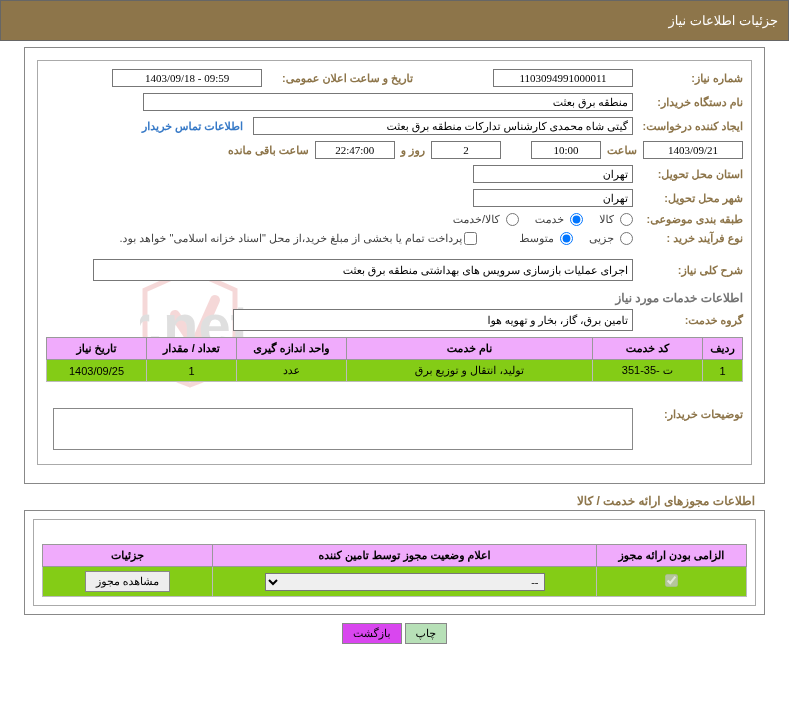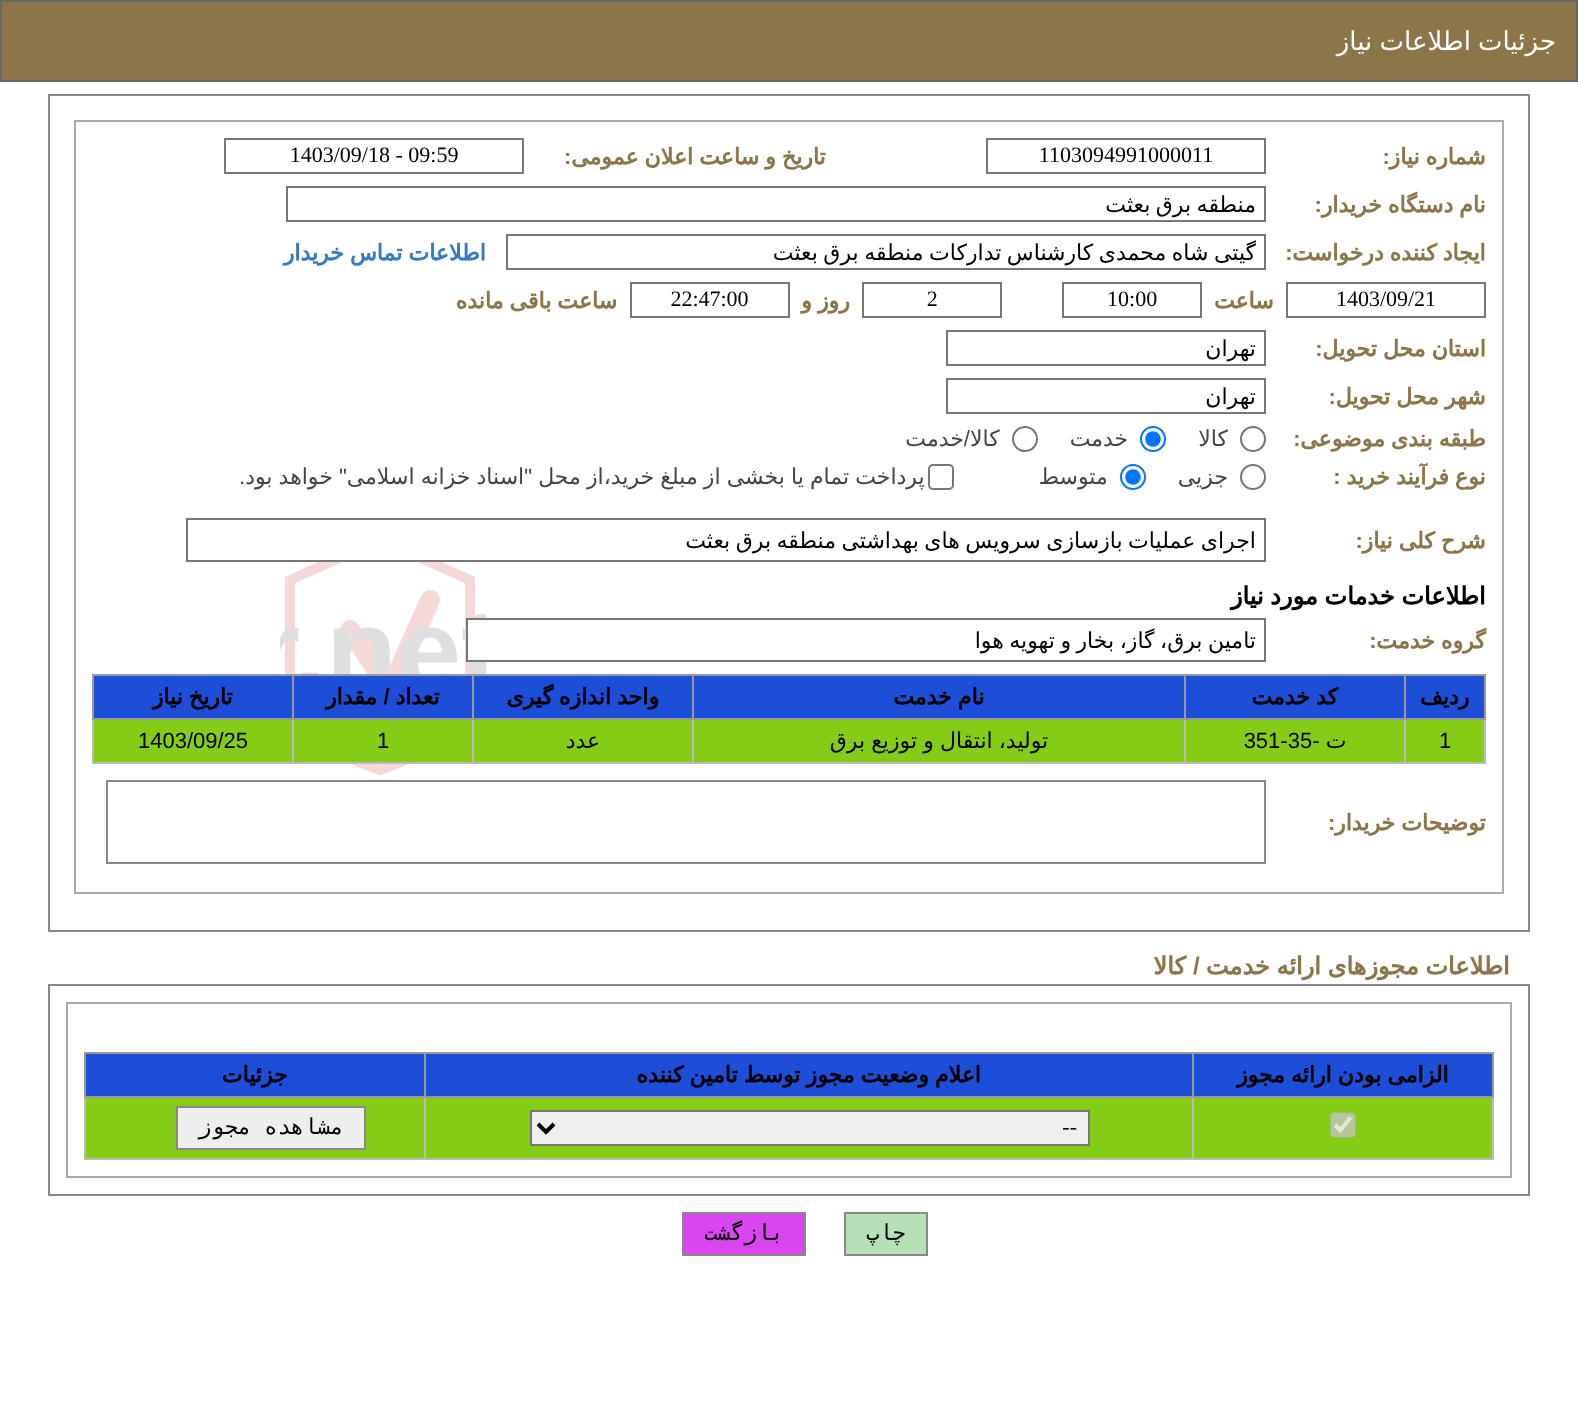--- a/index.html
+++ b/index.html
@@ -65,33 +65,33 @@
 .payment-note { color: #444; margin-right: 2px; }
 .big-input {
   border: 1px solid #777;
   width: 540px;
   padding: 4px;
   font-family: Tahoma;
   font-size: 11px;
   text-align: right;
 }
 .section-title {
-  color: #000000;
+  color: #737373;
   font-weight: bold;
   font-size: 12px;
   margin: 10px 0 4px 0;
   text-align: right;
 }
 table.grid {
   width: 100%;
   border-collapse: collapse;
   font-size: 11px;
 }
 table.grid th {
-  background: #1d4ed8;
+  background: #f0abfc;
   border: 1px solid #999;
   padding: 4px;
   font-weight: bold;
   text-align: center;
 }
 table.grid td {
   border: 1px solid #bbb;
   padding: 4px;
   text-align: center;
   background: #84cc16;
@@ -106,24 +106,23 @@
 .section2-title {
   color: #8d754a;
   font-weight: bold;
   font-size: 12px;
   padding: 4px 10px 0 0;
   text-align: right;
 }
 .btn {
   border: 1px solid #888;
   padding: 3px 10px;
-  font-family: Liberation Mono, monospace;
+  font-family: Liberation Serif, serif;
   font-size: 11px;
   cursor: pointer;
-  margin-left: 16px;
 }
 .btn-view { background: #eee; }
 .btn-print { background: #b7e0b7; }
 .btn-back { background: #d946ef; }
 .footer-btns { text-align: center; margin: 8px 0; }
 select.drop {
   border: 1px solid #777;
   padding: 1px;
   font-family: Tahoma;
   font-size: 11px;
@@ -256,21 +255,21 @@
           <td>1</td>
           <td>ت -35-351</td>
           <td>تولید، انتقال و توزیع برق</td>
           <td>عدد</td>
           <td>1</td>
           <td>1403/09/25</td>
         </tr>
       </tbody>
     </table>
 
-    <div class="row" style="margin-top:8px;align-items:center">
+    <div class="row" style="margin-top:26px;align-items:flex-start">
       <span class="label">توضیحات خریدار:</span>
       <textarea class="textarea" style="width: 580px;"></textarea>
     </div>
 
   </fieldset>
 </div>
 
 <div class="section2-title" style="margin-right:24px">اطلاعات مجوزهای ارائه خدمت / کالا</div>
 
 <div class="license-panel">

